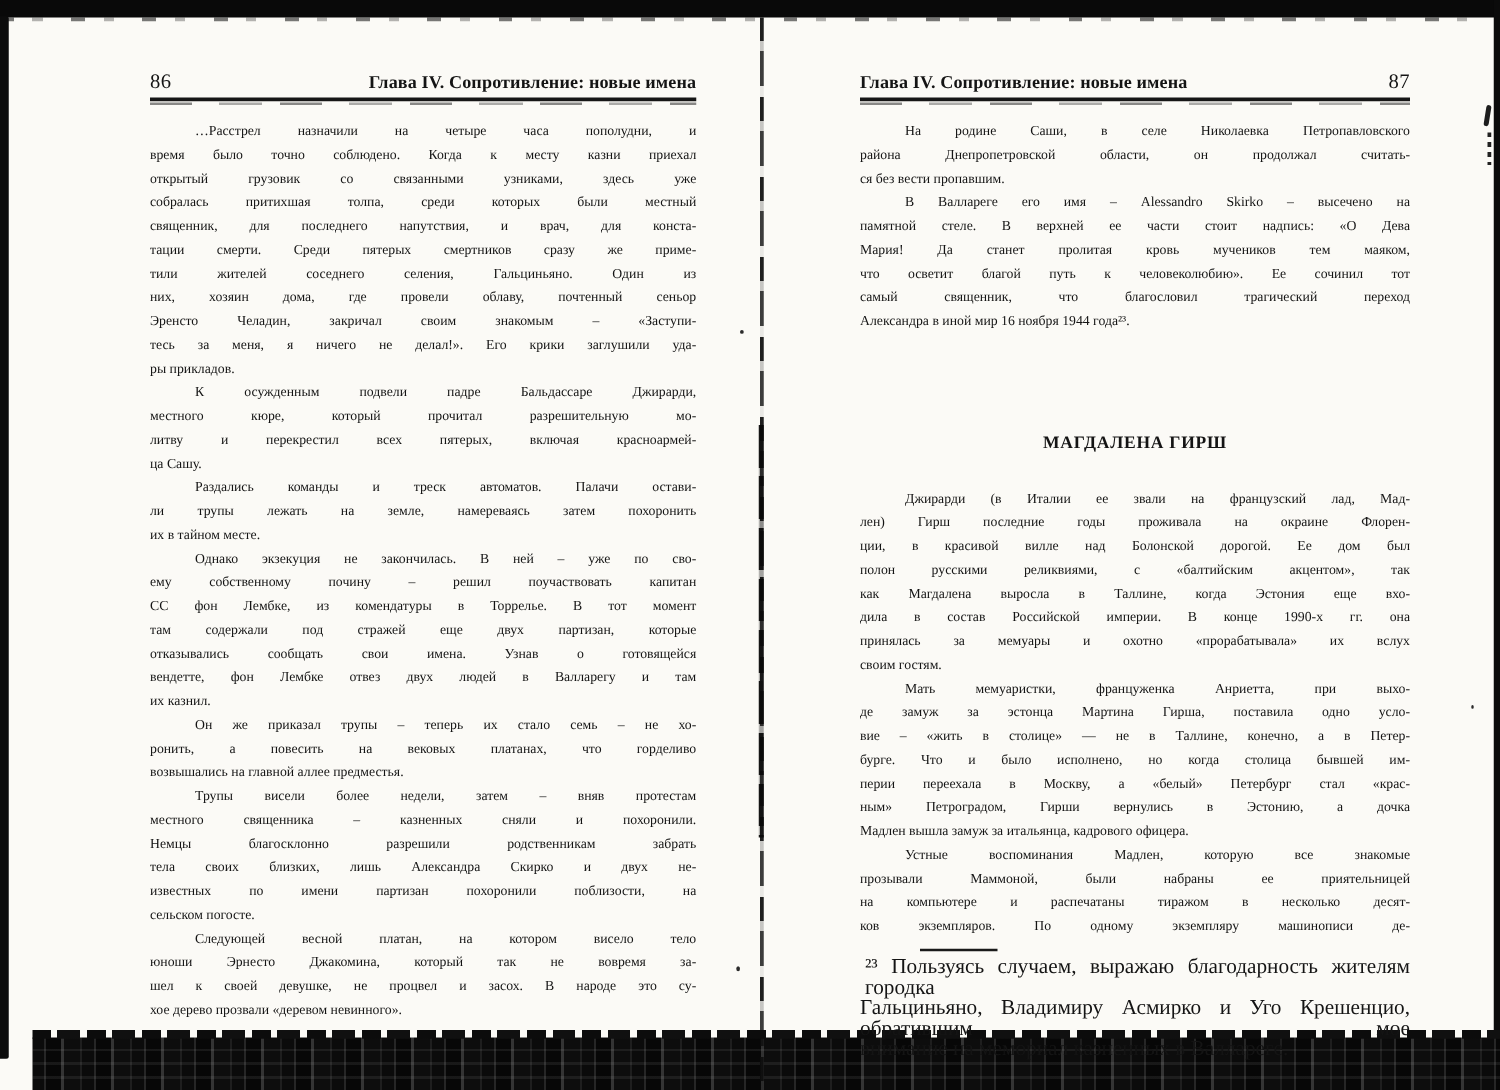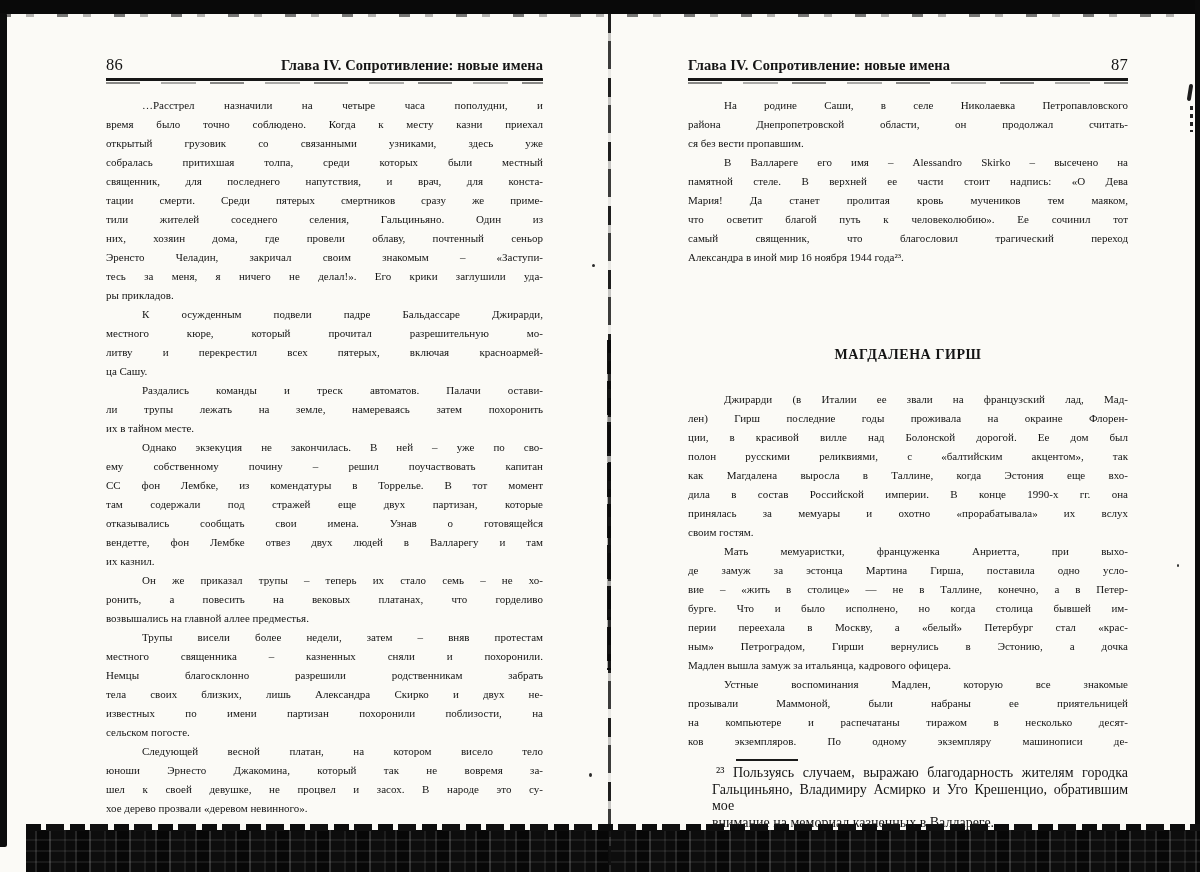--- a/index.html
+++ b/index.html
@@ -28,37 +28,37 @@
       rgba(12,12,12,.8) 27px 55px, rgba(12,12,12,.08) 55px 64px);}
   .seam-heavy{position:absolute;left:607px;top:340px;width:4px;height:330px;
     background:repeating-linear-gradient(180deg,rgba(8,8,8,.95) 0 34px,rgba(8,8,8,.3) 34px 41px);}
   .speck{position:absolute;background:#2b2b2b;border-radius:50%;}
   .edge-mark-1{position:absolute;left:1188px;top:84px;width:4px;height:17px;background:#1d1d1d;
     transform:rotate(9deg);border-radius:2px;}
   .edge-mark-2{position:absolute;left:1190px;top:106px;width:3px;height:26px;
     background:repeating-linear-gradient(180deg,#232323 0 4px,transparent 4px 8px);}
   
   .page{position:absolute;top:55px;}
-  .page-left{left:106px;width:437px;}
+  .page-left{left:120px;width:437px;}
   .page-right{left:688px;width:440px;}
   .page-header{display:flex;justify-content:space-between;align-items:baseline;height:20px;}
   .page-num{font-size:16.5px;letter-spacing:.3px;}
   .chapter-title{font-size:14.5px;letter-spacing:.1px;font-weight:bold;}
   .header-rule{height:3px;background:#161616;margin-top:3px;position:relative;}
   .header-rule::after{content:"";position:absolute;left:0;top:4px;width:100%;height:2px;
     background:repeating-linear-gradient(90deg,rgba(22,22,22,.5) 0 34px,transparent 34px 55px,rgba(22,22,22,.35) 55px 90px,transparent 90px 104px);}
   .page-body{margin-top:15px;font-size:11px;line-height:19px;}
   .para{margin:0;}
   .tline{text-align:justify;text-align-last:justify;}
   .tline.first{padding-left:36px;}
   .tline.lastline{text-align-last:left;}
   .section-heading{font-weight:bold;text-align:center;font-size:14px;letter-spacing:.6px;
     margin:80px 0 27px 0;}
   .footnote-separator{width:62px;height:2px;background:#1a1a1a;margin:8px 0 4px 48px;}
-  .footnote{font-size:14px;line-height:16.5px;margin-left:24px;}
+  .footnote{font-size:17px;line-height:16.5px;}
   .footnote .tline.first{padding-left:4px;}
 </style>
 </head>
 <body>
 
 <div class="top-band"></div>
 <div class="left-strip"></div>
 <div class="right-strip"></div>
 <div class="bottom-band"></div>
 <div class="seam"></div>

